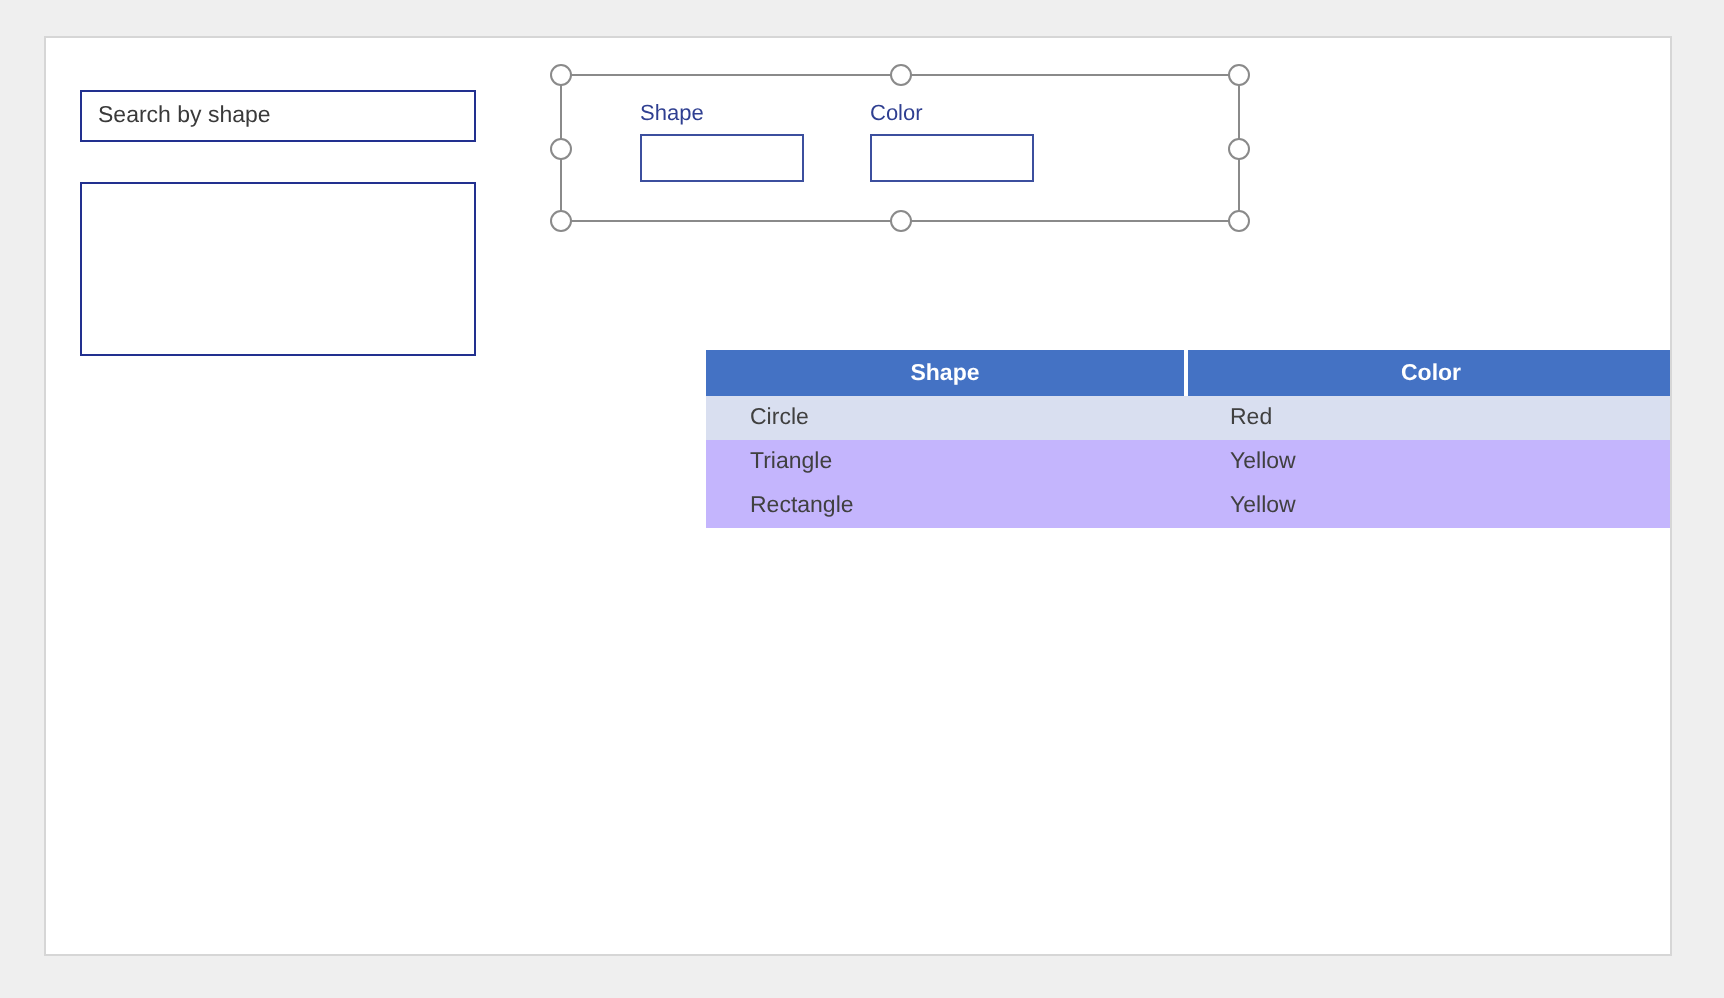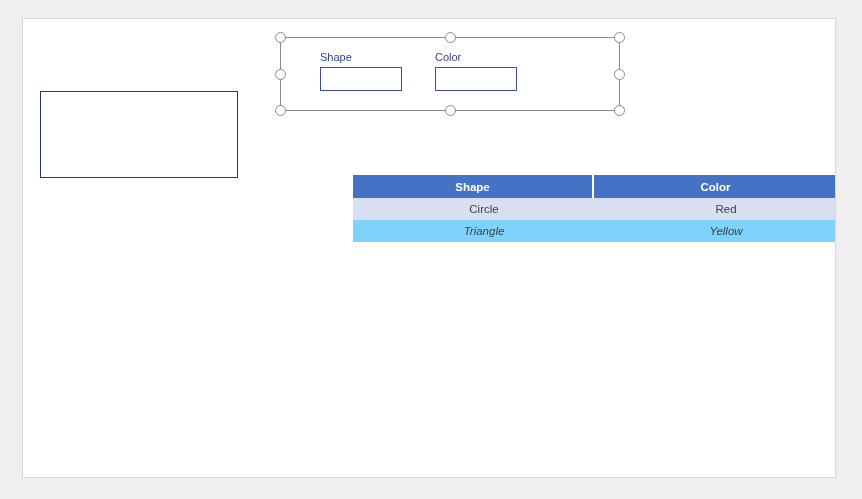--- a/index.html
+++ b/index.html
@@ -138,30 +138,31 @@
     height: 23px;
     padding: 0;
     border-right: 2px solid #ffffff;
   }
   #results-table th:last-child { border-right: none; }
   #results-table td {
     font-size: 11.5px;
     color: #404040;
     height: 22px;
     padding: 0 0 0 22px;
-    text-align: center;
+    text-align: left;
   }
   #results-table tr.row-selected td { background: #d9dff0; }
-  #results-table tr.row-normal td { background: #7dd3fc; font-style: italic; }
+  #results-table tr.row-normal td { background: #c4b5fd; }
 </style>
 </head>
 <body>
 
 <div id="app-canvas">
 
+  <input id="search-input" type="text" placeholder="Search by shape" value="Search by shape" style="">
 
   <div id="results-listbox"></div>
 
   <div id="form-group-selection">
     <div class="sel-edge top"></div>
     <div class="sel-edge bottom"></div>
     <div class="sel-edge left"></div>
     <div class="sel-edge right"></div>
 
     <div class="sel-handle tl"></div>
@@ -198,16 +199,20 @@
     <tbody id="results-table-body">
 
     <tr class="row-selected">
           <td>Circle</td>
           <td>Red</td>
         </tr>
         <tr class="row-normal">
           <td>Triangle</td>
           <td>Yellow</td>
         </tr>
+        <tr class="row-normal">
+          <td>Rectangle</td>
+          <td>Yellow</td>
+        </tr>
       </tbody>
   </table>
 
 </div>
 
 </body></html>

